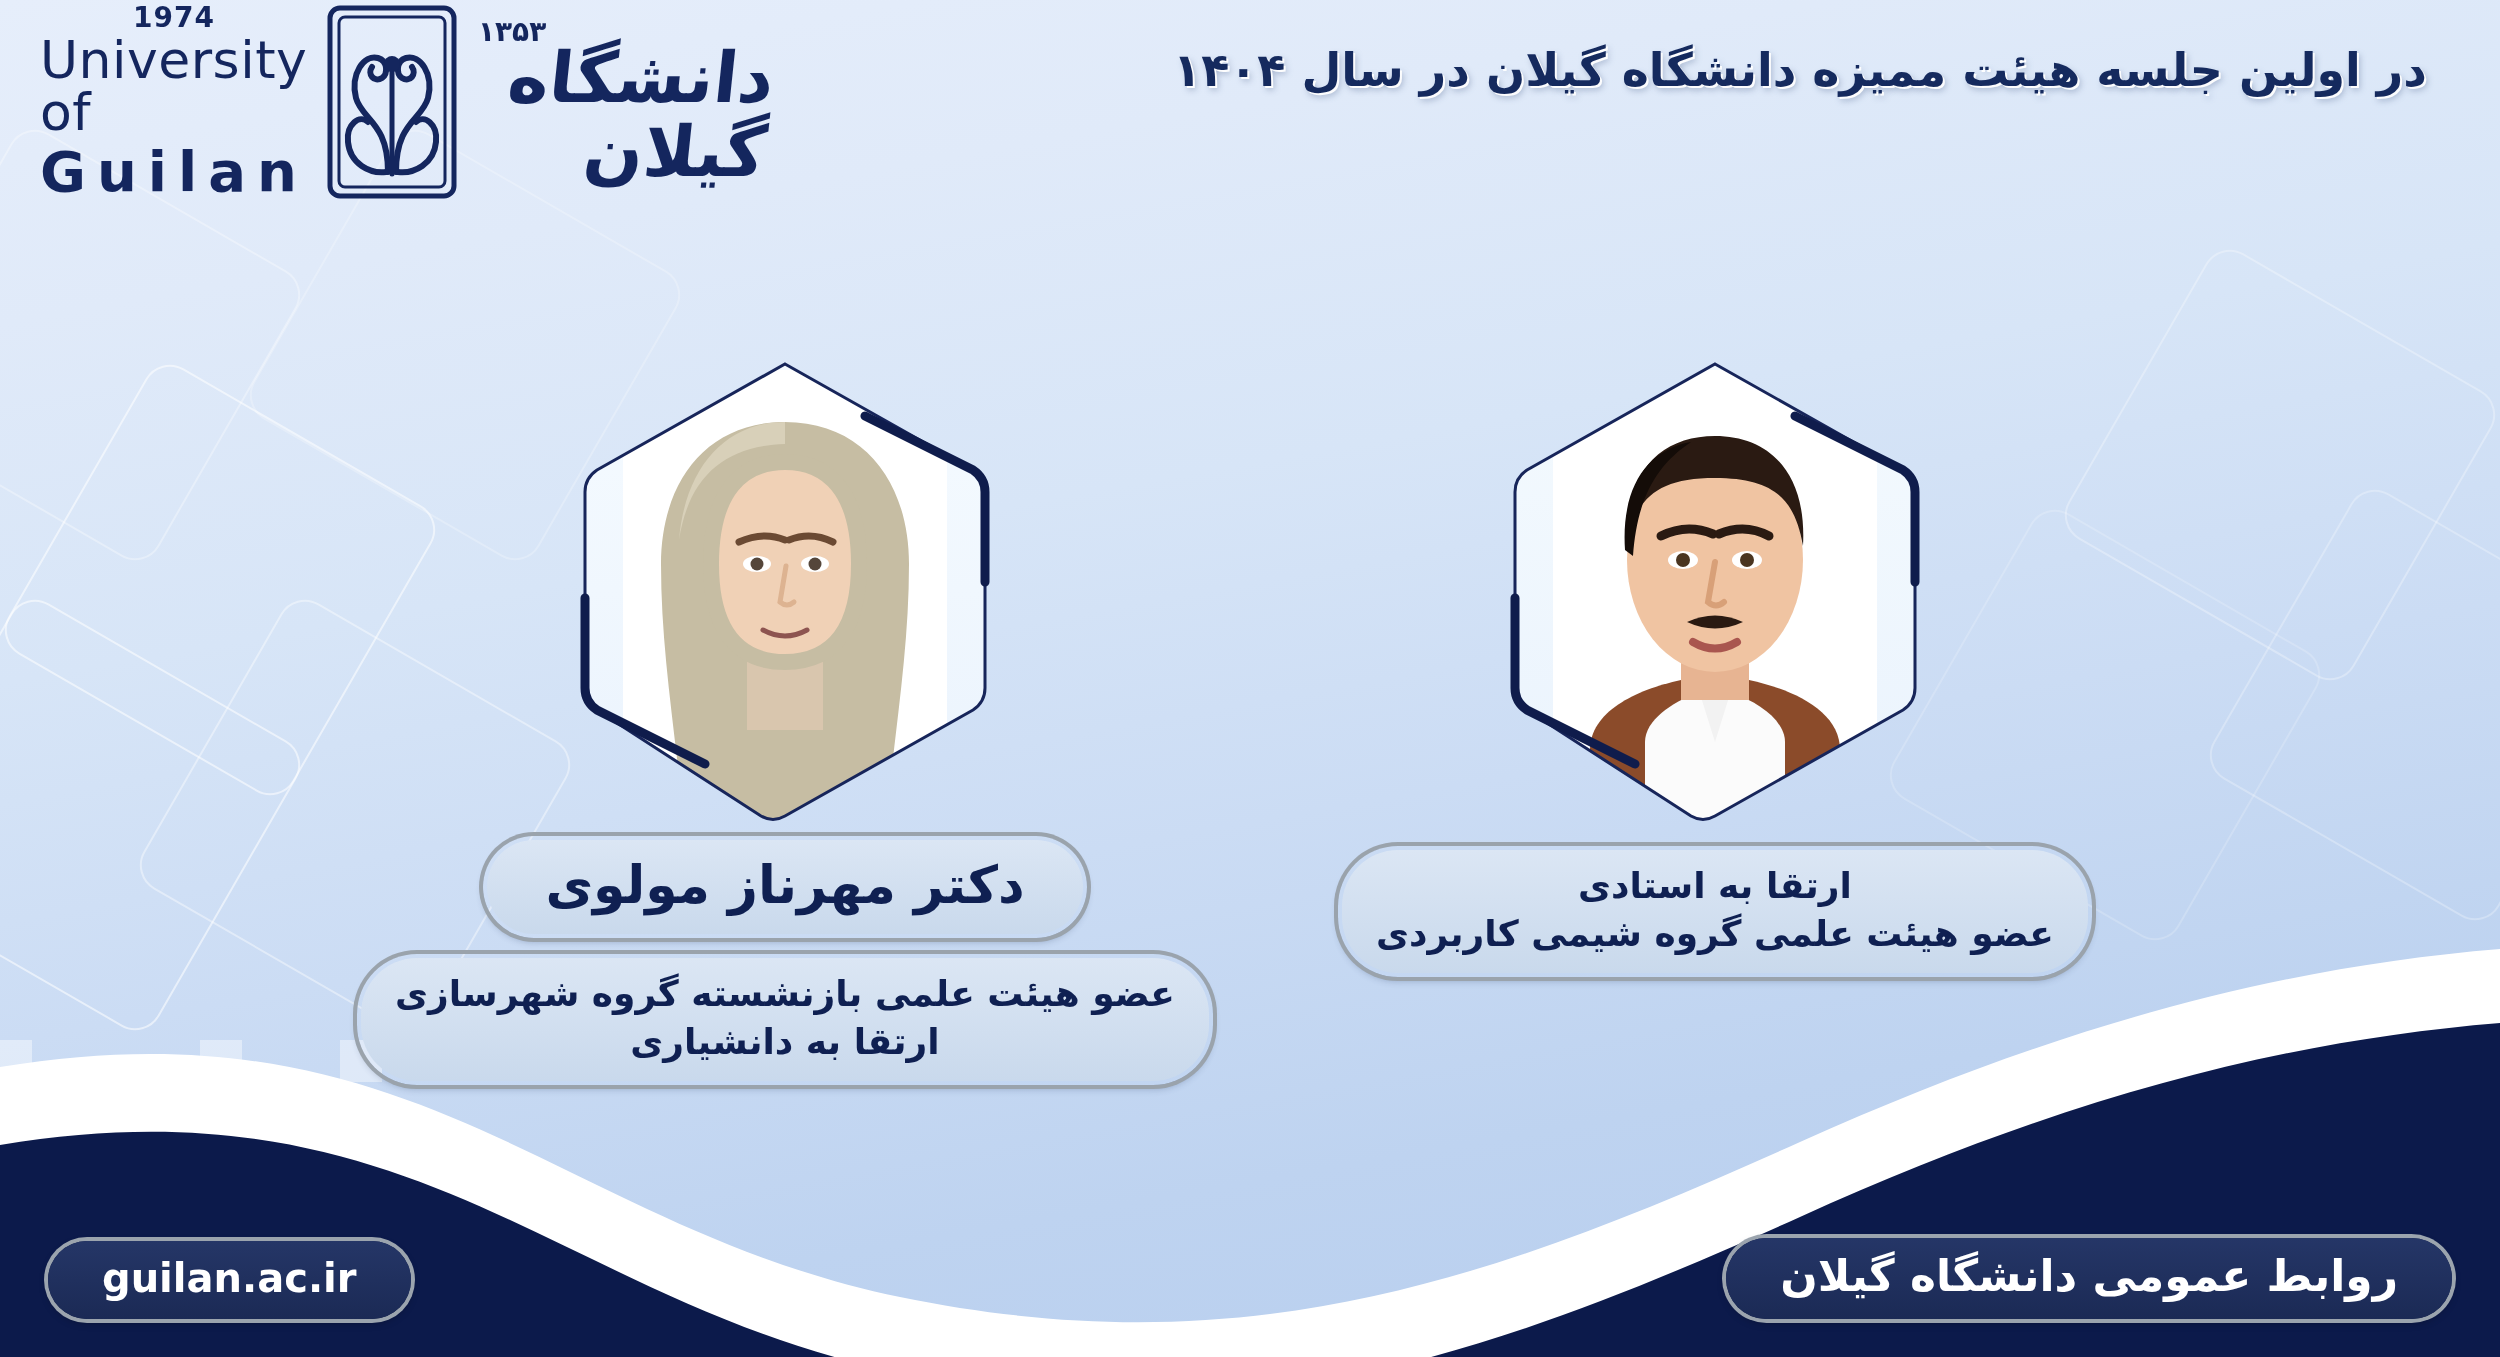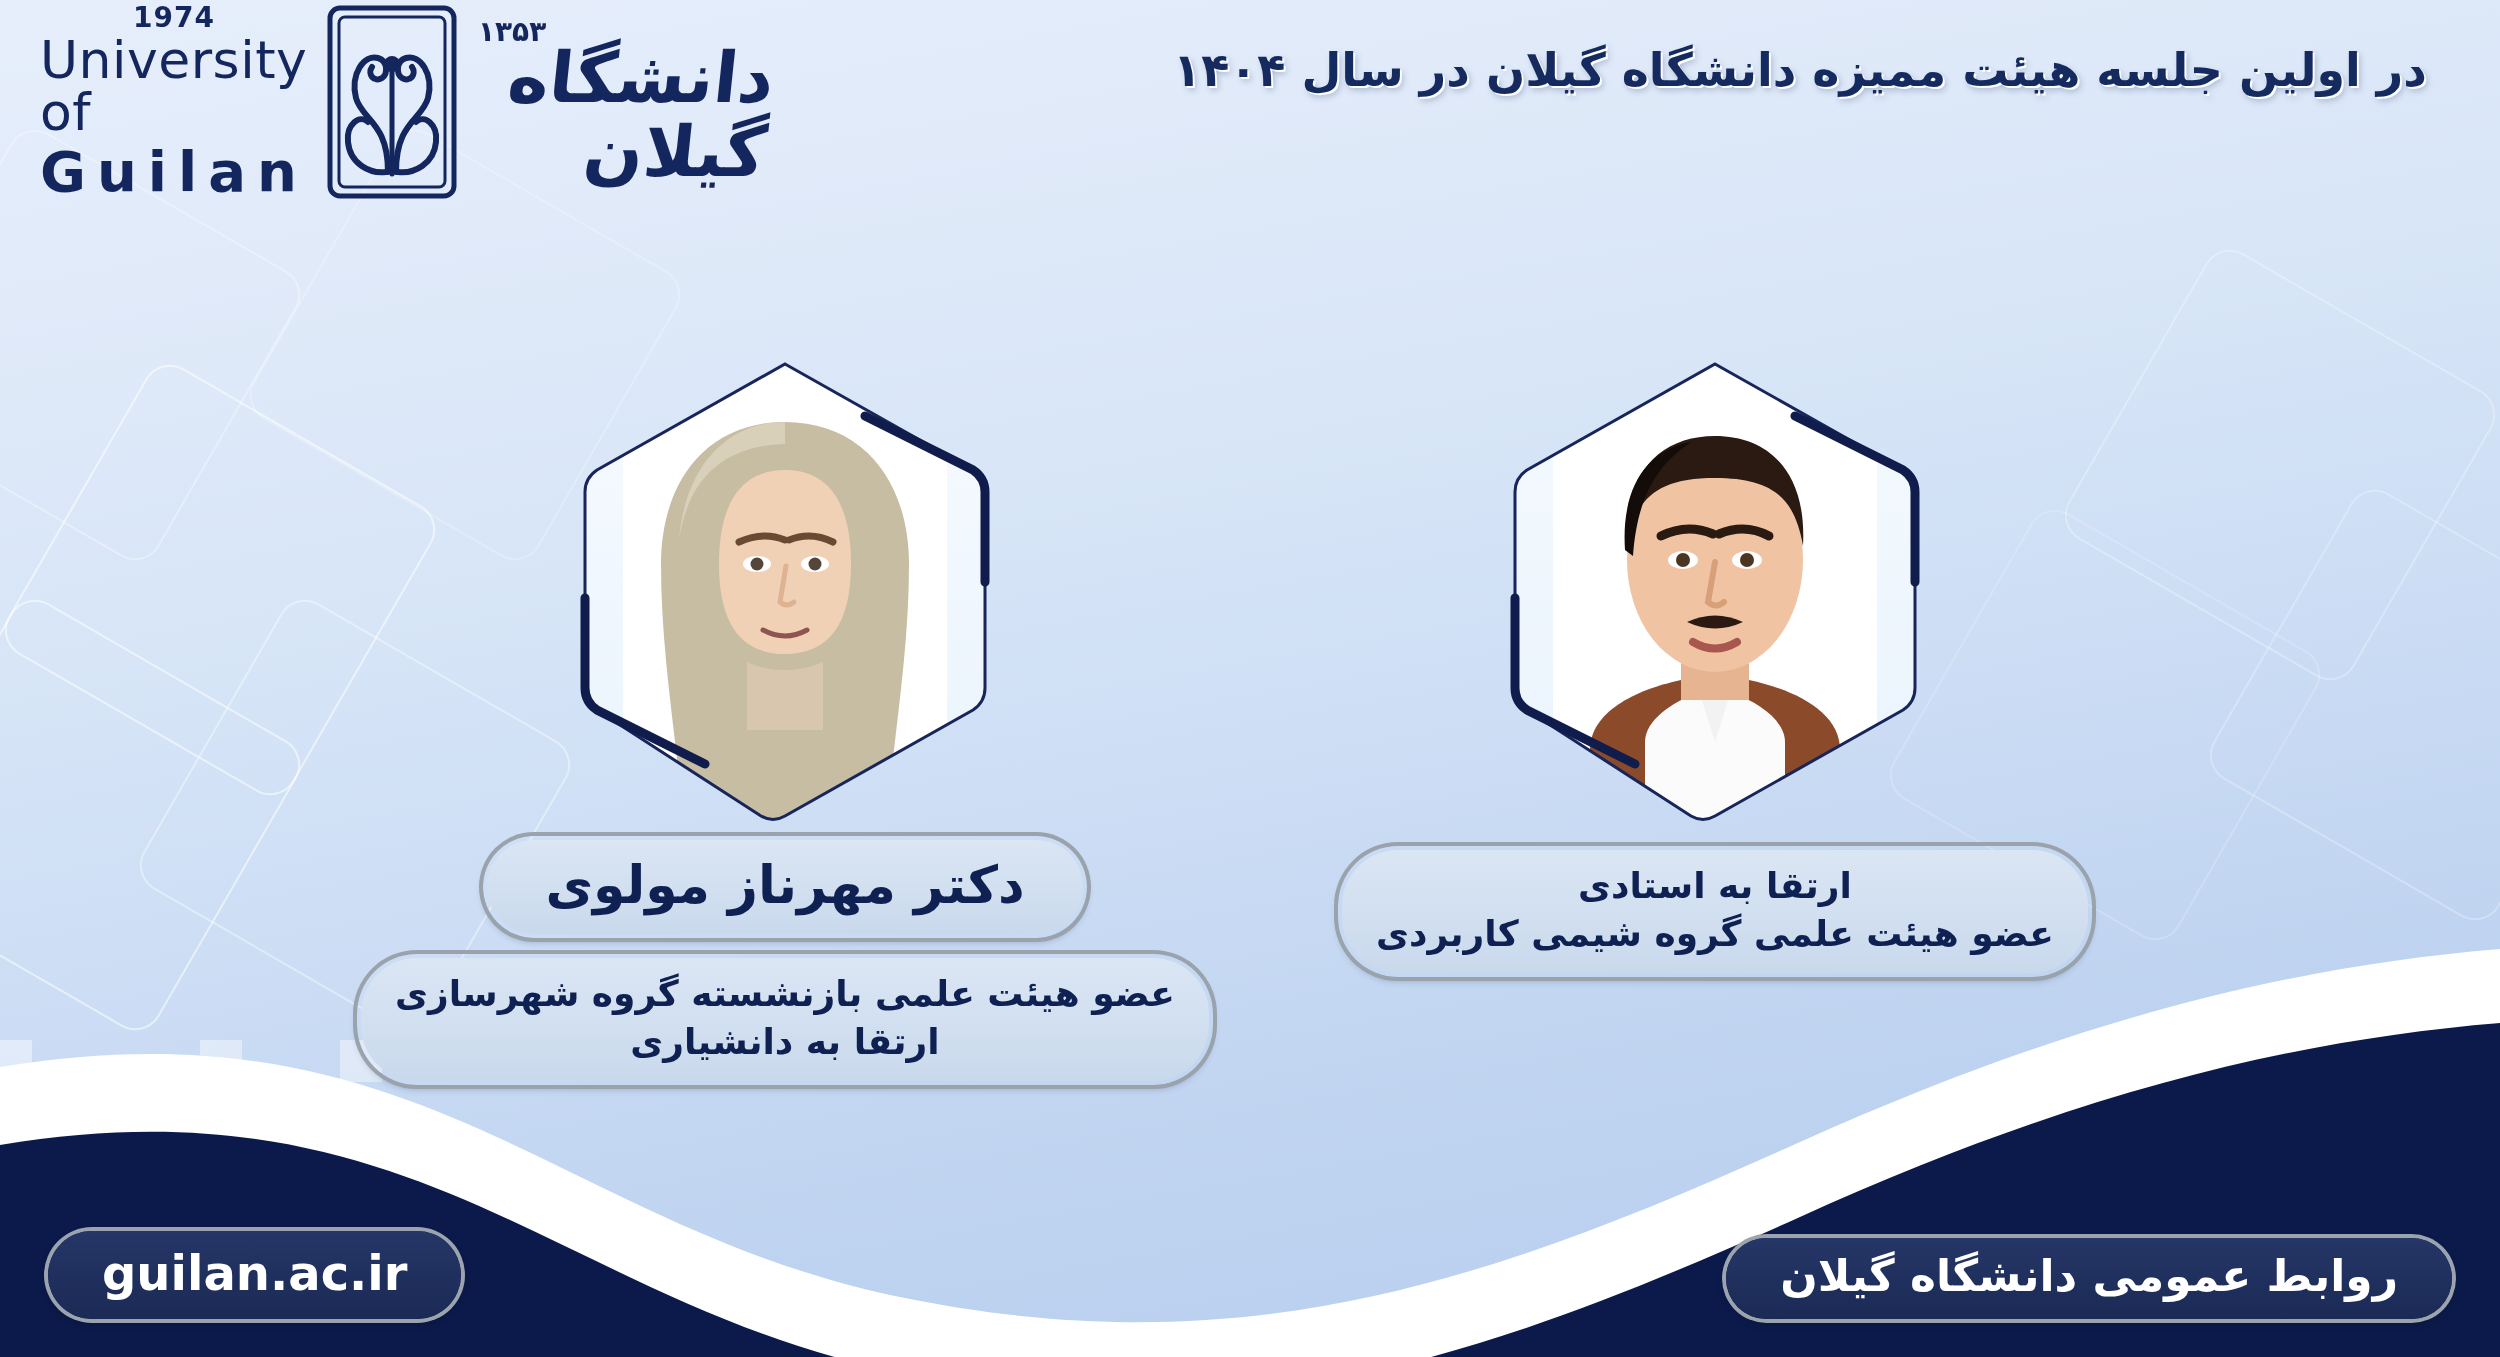--- a/index.html
+++ b/index.html
@@ -162,21 +162,21 @@
     border-radius: 50px;
     background: linear-gradient(180deg, #253667 0%, #1b2a55 100%);
     box-shadow: 0 0 0 4px #9ba4ae, 0 3px 8px rgba(0,0,0,0.35);
     color: #ffffff;
     font-weight: 900;
     display: flex; align-items: center; justify-content: center;
   }
   #site-pill {
     left: 48px;
     padding: 14px 54px 18px;
-    font-size: 48px;
+    font-size: 40px;
     letter-spacing: 0px;
     direction: ltr;
   }
   #pr-pill {
     right: 48px;
     padding: 12px 54px 18px;
     font-size: 44px;
     direction: rtl;
   }
 </style>

